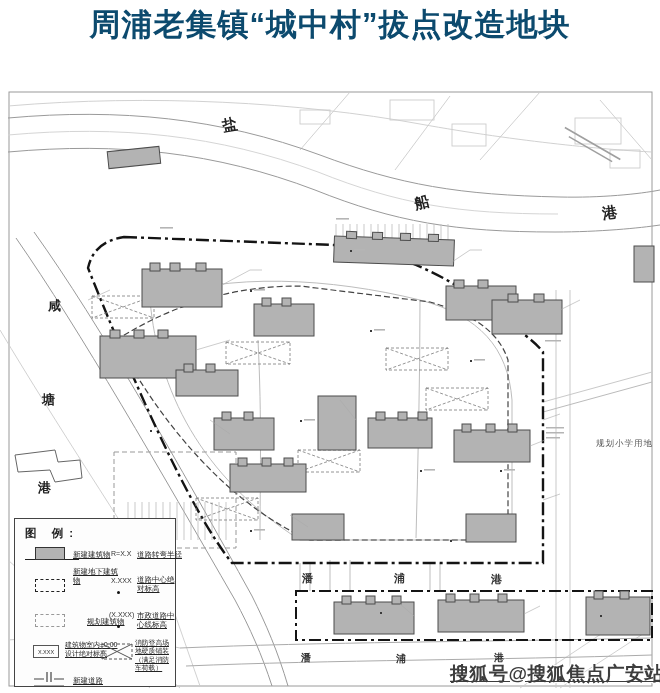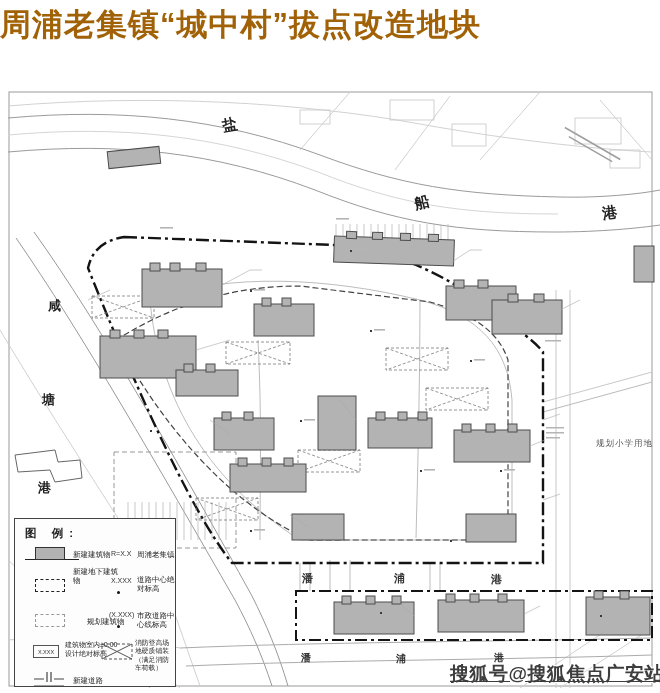--- a/index.html
+++ b/index.html
@@ -1,30 +1,30 @@
 <!DOCTYPE html>
 <html><head>
 <meta charset="utf-8">
 <style>
   html,body{margin:0;padding:0;}
   .page{position:relative;width:660px;height:693px;background:#ffffff;overflow:hidden;
         font-family:"Liberation Sans", sans-serif;}
-  .title-block{position:absolute;top:6px;left:0;width:660px;color:#a16207;}
+  .title-block{position:absolute;top:6px;left:0;width:660px;text-align:center;color:#0c4a6e;}
   .title-line{font-size:31px;font-weight:800;line-height:38px;letter-spacing:1px;
               font-family:"Liberation Sans", sans-serif;}
   .plan{position:absolute;top:0;left:0;width:660px;height:693px;}
   svg{position:absolute;top:0;left:0;}
   .area-label{position:absolute;font-size:8.5px;color:#555;letter-spacing:1px;white-space:nowrap;}
   
   .legend{position:absolute;left:14px;top:518px;width:162px;height:169px;background:#fdfdfd;
           border:1.3px solid #444;box-sizing:border-box;font-size:7.5px;color:#222;}
   .legend-title{position:absolute;left:10px;top:7px;font-size:11.5px;font-weight:700;
                 letter-spacing:6px;border-bottom:1px solid #222;padding-bottom:18px;}
   .lg-item{position:absolute;}
-  .lg-label{line-height:1.25;}
+  .lg-label{line-height:1.25;text-decoration:underline;}
   .sw{box-sizing:border-box;}
   .sw-new{width:30px;height:13px;background:#b3b3b3;border:1px solid #333;}
   .sw-under{width:30px;height:13px;border:1.4px dashed #222;}
   .sw-plan{width:30px;height:13px;border:1px dashed #999;}
   .sw-elev{width:26px;height:13px;border:1px solid #555;font-size:5.5px;text-align:center;
            line-height:12px;color:#333;}
   .sym-text{font-size:7px;color:#333;white-space:nowrap;}
   .dot{display:inline-block;width:3px;height:3px;background:#111;border-radius:50%;}
   
   .watermark{position:absolute;left:450px;top:661px;width:206px;font-size:19px;font-weight:800;
@@ -327,21 +327,21 @@
       <div class="lg-item lg-label" style="left:50px;top:122px;width:56px;font-size:7px">建筑物室内±0.00设计绝对标高</div>
 
       <div class="lg-item" style="left:18px;top:152px">
         <svg width="32" height="18">
           <path d="M1,15 L31,15 M1,8 L11,8 M21,8 L31,8 M14,1 L14,11 M18,1 L18,11" stroke="#444" stroke-width="1.2" fill="none"></path>
         </svg>
       </div>
       <div class="lg-item lg-label" style="left:58px;top:157px;width:46px">新建道路</div>
 
       <div class="lg-item sym-text" style="left:96px;top:31px">R=X.X</div>
-      <div class="lg-item lg-label" style="left:122px;top:31px;width:46px">周浦老集镇</div>
+      <div class="lg-item lg-label" style="left:122px;top:31px;width:46px">道路转弯半径</div>
 
       <div class="lg-item sym-text" style="left:96px;top:58px">X.XXX</div>
       <div class="lg-item" style="left:102px;top:68px"><span class="dot"></span></div>
       <div class="lg-item lg-label" style="left:122px;top:56px;width:40px">道路中心绝对标高</div>
 
       <div class="lg-item sym-text" style="left:94px;top:92px">(X.XXX)</div>
       <div class="lg-item" style="left:102px;top:102px"><span class="dot"></span></div>
       <div class="lg-item lg-label" style="left:122px;top:92px;width:40px">市政道路中心线标高</div>
 
       <div class="lg-item" style="left:86px;top:124px">

